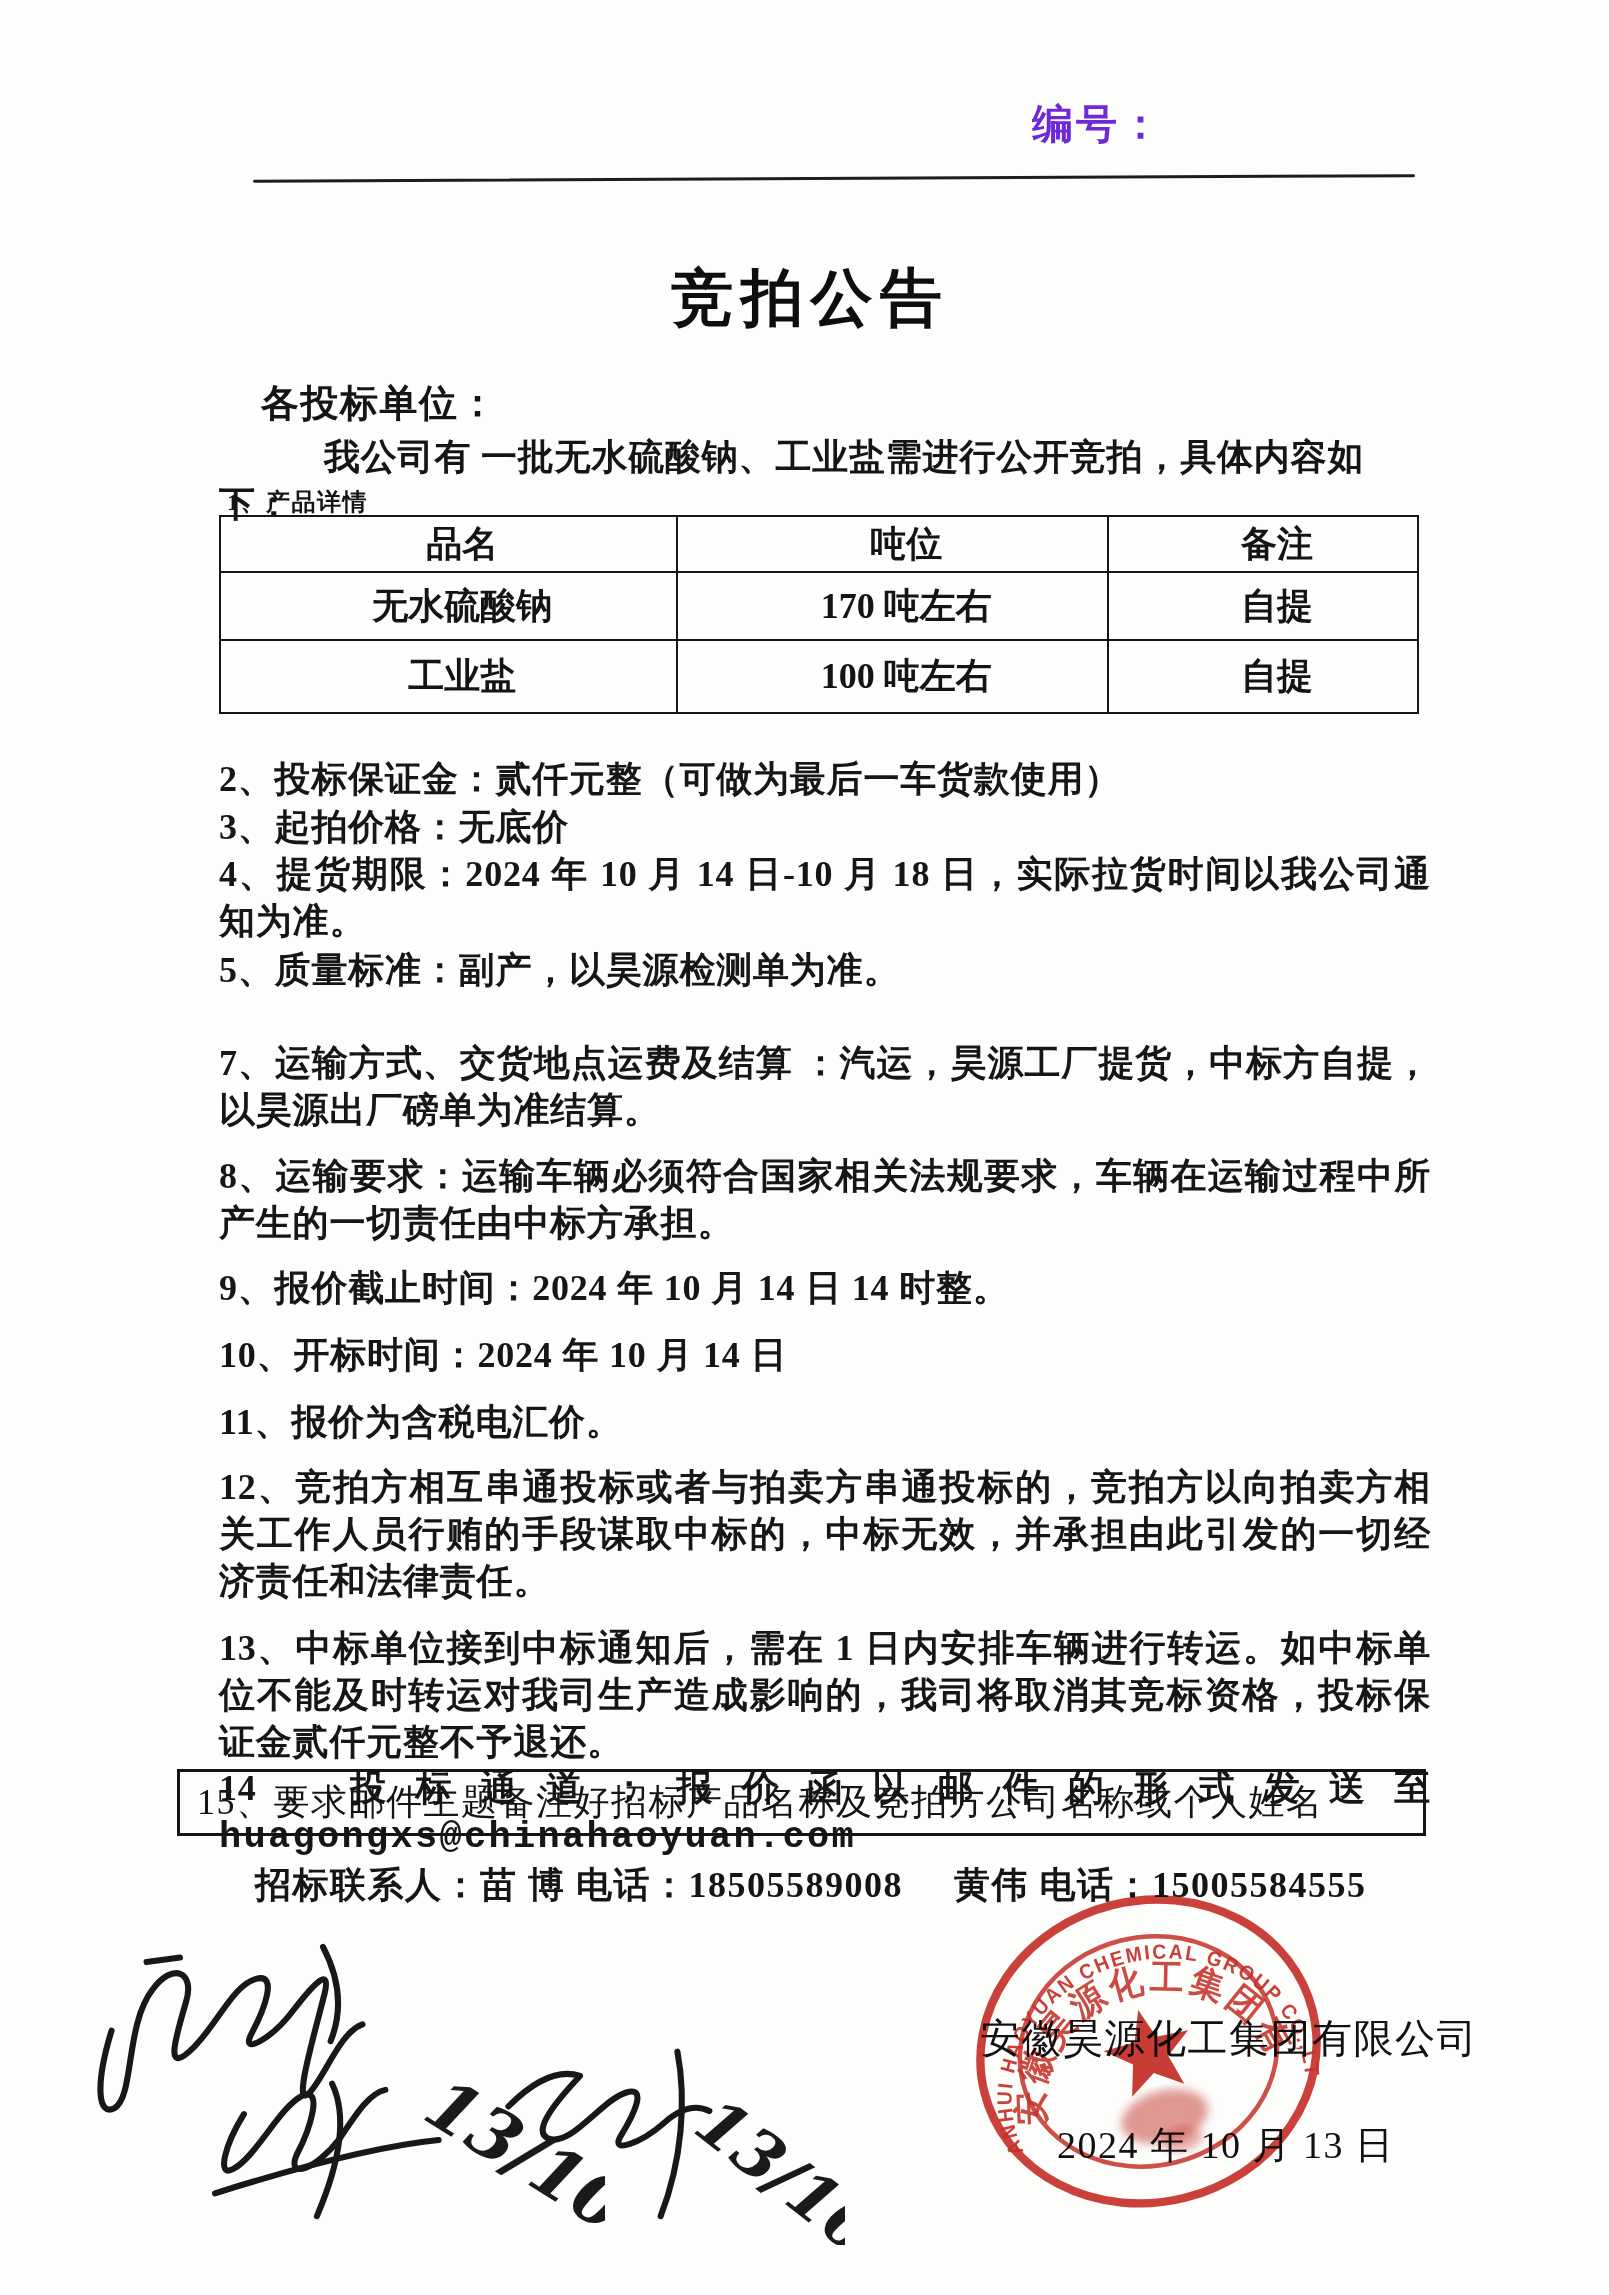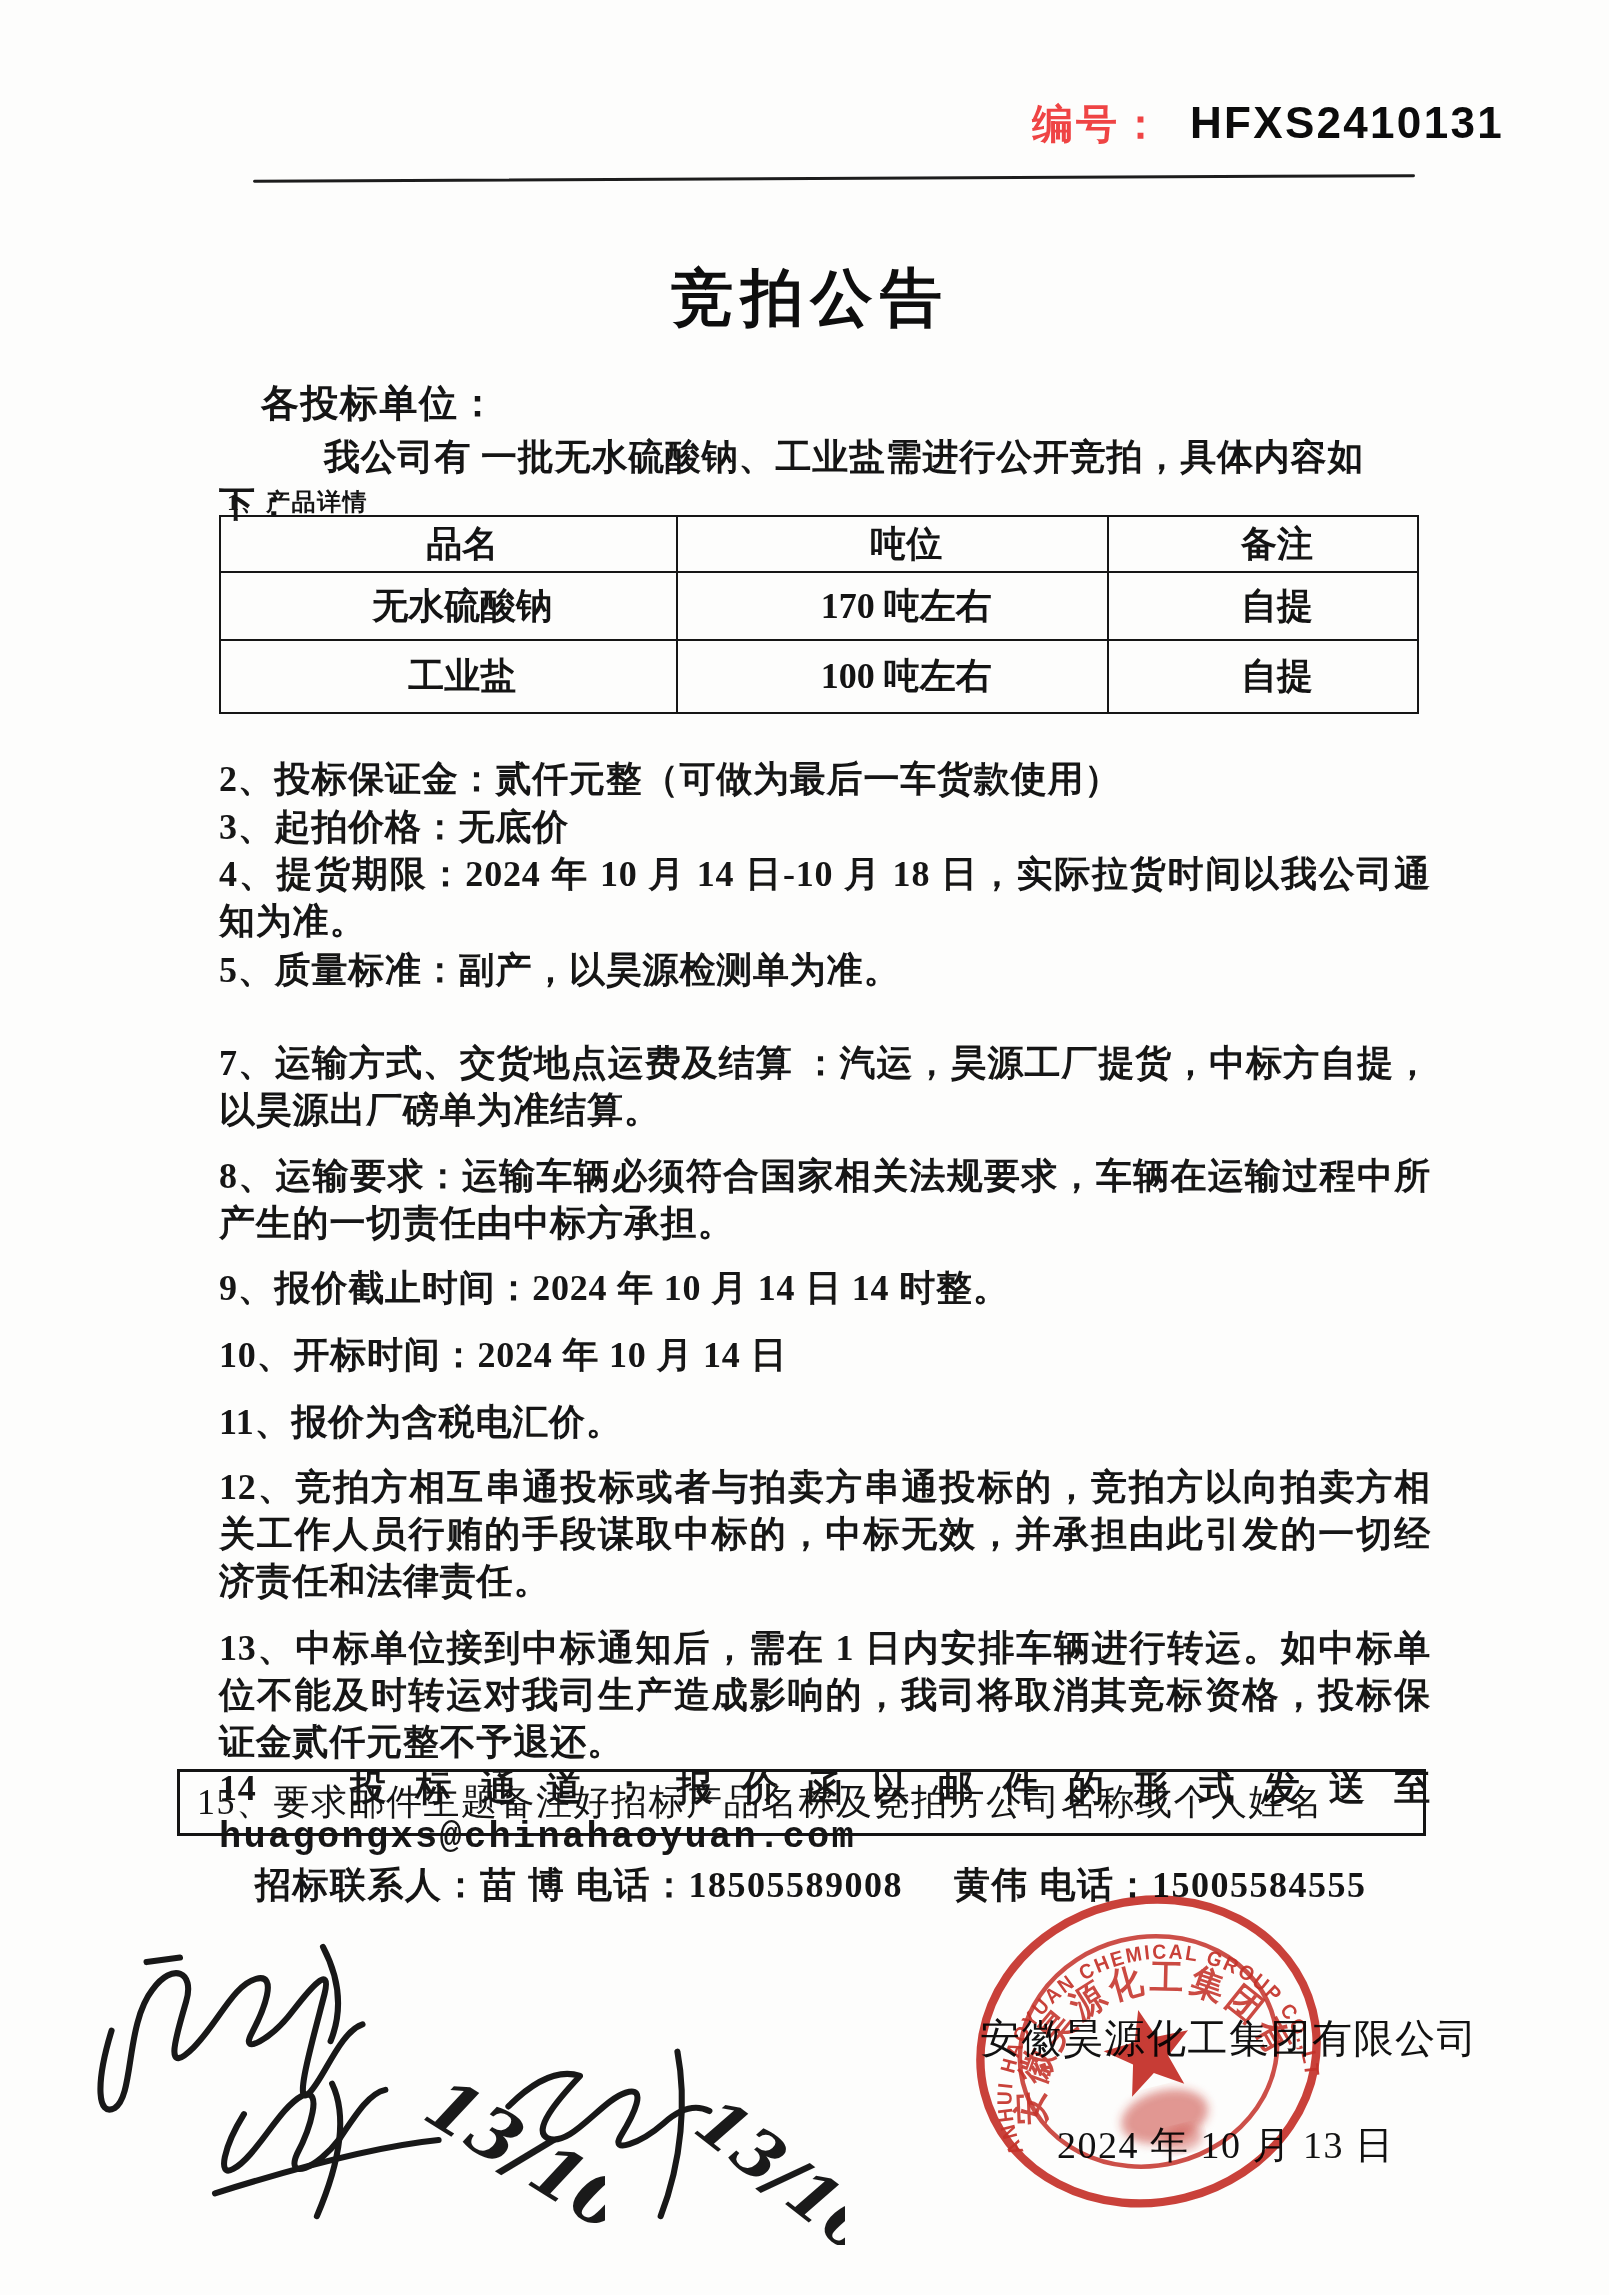--- a/index.html
+++ b/index.html
@@ -10,21 +10,21 @@
     background:#fdfdfc;
     overflow:hidden;
     font-family:"Liberation Serif","DejaVu Serif",serif;
     color:#151515;
   }
   .abs{position:absolute;}
   
   .doc-number-row{top:97px;left:1032px;width:472px;display:flex;align-items:baseline;gap:26px;}
   .doc-number-label{
     font-family:"Liberation Sans","DejaVu Sans",sans-serif;
-    font-weight:bold;font-size:41px;letter-spacing:3px;color:#ef4444;
+    font-weight:bold;font-size:41px;letter-spacing:3px;color:#6d28d9;
   }
   .doc-number{
     font-family:"Liberation Sans","DejaVu Sans",sans-serif;
     font-weight:bold;font-size:44px;letter-spacing:2.3px;color:#0c0c0c;
   }
   .header-rule{
     top:177px;left:253px;width:1162px;height:3px;background:#1d1d1d;
     transform:rotate(-0.28deg);border-radius:1.5px;
   }
   
@@ -88,21 +88,20 @@
   }
   .stamp-cn-text{font-family:"Liberation Serif","DejaVu Serif",serif;font-weight:bold;}
 </style>
 </head>
 <body>
 
 <div class="page">
 
   <div class="abs doc-number-row">
     <span class="doc-number-label">编号：</span>
-    <span class="doc-number">HFXS2410131</span>
   </div>
   <div class="abs header-rule"></div>
 
   <div class="abs title">竞拍公告</div>
 
   <div class="abs salutation">各投标单位：</div>
   <div class="abs intro">我公司有 一批无水硫酸钠、工业盐需进行公开竞拍，具体内容如下：</div>
   <div class="abs section1">1、产品详情</div>
 
   <table class="abs product-table">

